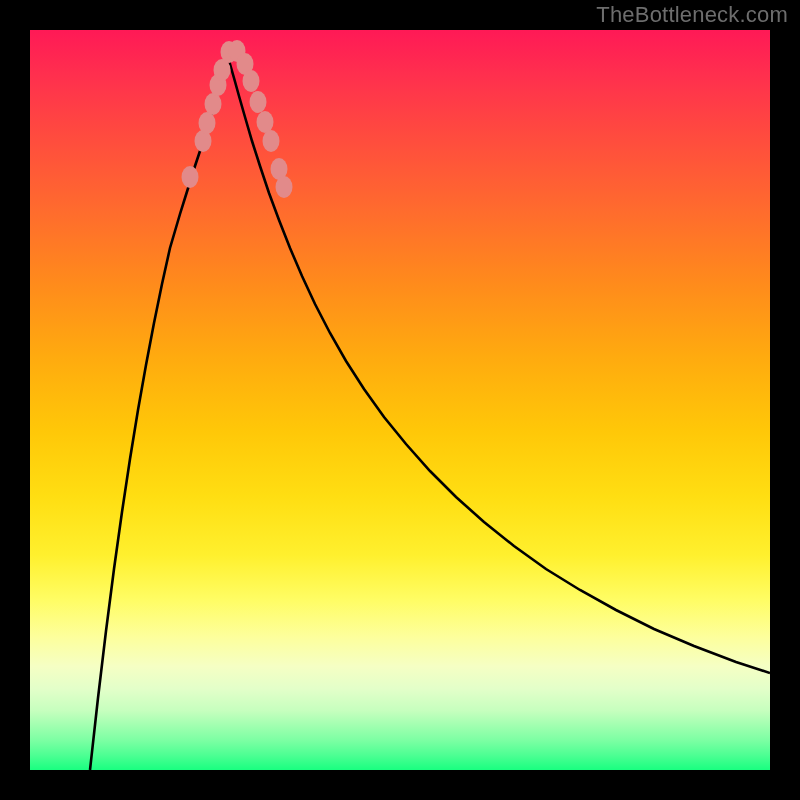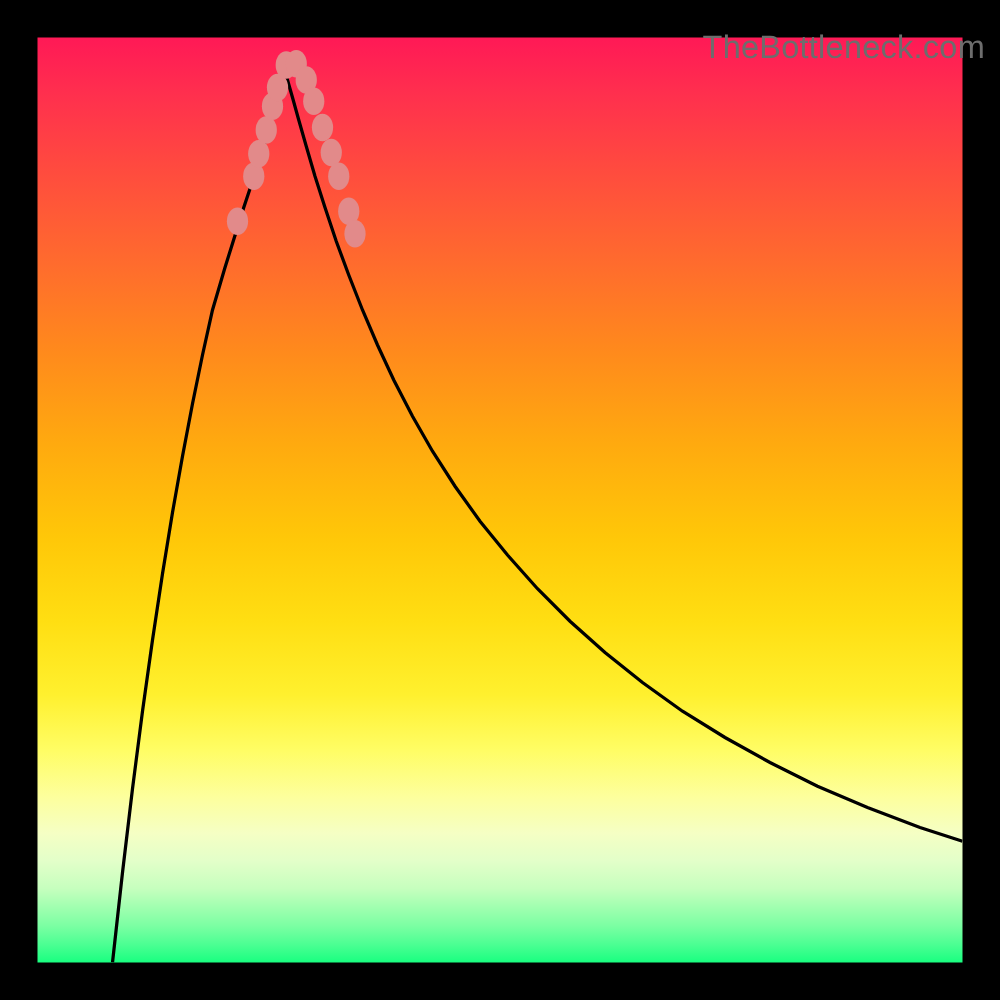--- a/index.html
+++ b/index.html
@@ -57,24 +57,24 @@
   }
   .svg-layer {
     position: absolute;
     left: 0;
     top: 0;
     width: 100%;
     height: 100%;
   }
   .watermark {
     position: absolute;
-    top: 22px;
+    top: 2px;
     right: 12px;
     color: #6d6d6d;
-    font-size: 26px;
+    font-size: 22px;
     letter-spacing: 0.2px;
     font-weight: 400;
     text-align: center;
   }
 </style>
 </head>
 <body>
 
 <div class="frame">
 

